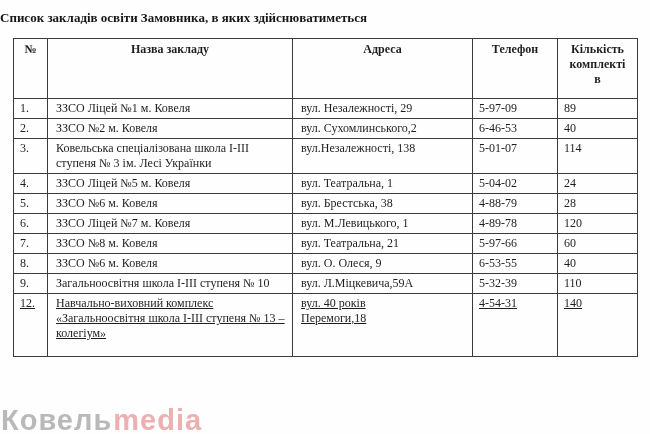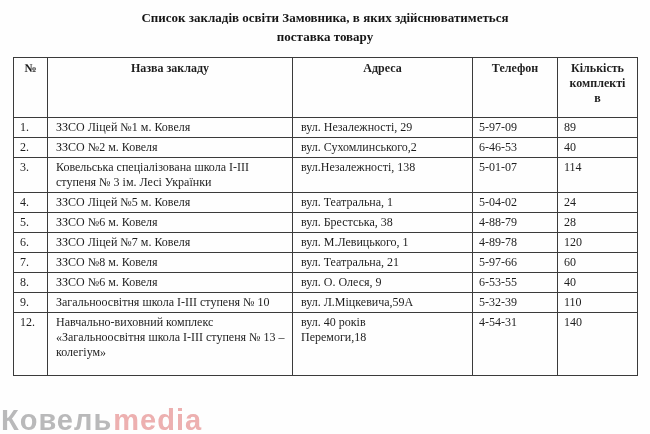--- a/index.html
+++ b/index.html
@@ -5,21 +5,21 @@
   html, body { margin: 0; padding: 0; }
   body {
     width: 650px; height: 434px;
     background: #fefefe;
     font-family: "Liberation Serif", serif;
     color: #1e1e1e;
     position: relative;
     overflow: hidden;
   }
   .title {
-    text-align: center;
+    text-align: left;
     font-weight: bold;
     font-size: 13px;
     line-height: 19px;
     padding-top: 8px;
     color: #161616;
   }
   table.doc-table {
     border-collapse: collapse;
     table-layout: fixed;
     width: 624px;
@@ -38,41 +38,40 @@
     text-align: center;
     height: 54px;
     padding-top: 3px;
   }
   .doc-table thead th.qty-h { white-space: pre-line; }
   td.c-num  { padding-left: 6px; }
   td.c-name { padding-left: 8px; }
   td.c-addr { padding-left: 8px; white-space: pre-line; }
   td.c-phone, td.c-qty { text-align: left; }
   .doc-table tbody td { height: 14px; }
-  .doc-table tbody tr:last-child td { padding-bottom: 15px; }
+  .doc-table tbody tr:last-child td { padding-bottom: 15px; text-decoration: underline; }
   .watermark {
     position: absolute;
     left: 1px;
     bottom: -3px;
     font-family: "Liberation Sans", sans-serif;
     font-weight: bold;
     font-size: 29px;
     letter-spacing: 1px;
     white-space: nowrap;
     pointer-events: none;
   }
   .watermark .wm1 { color: rgba(128, 128, 130, 0.55); }
   .watermark .wm2 { color: rgba(219, 98, 98, 0.50); margin-left: -8px; }
 </style>
 </head>
 <body>
 
 <div class="title">
   <div>Список закладів освіти Замовника, в яких здійснюватиметься</div>
-  <div>поставка товару</div>
 </div>
 
 <table class="doc-table">
   <colgroup>
     <col style="width:34px">
     <col style="width:245px">
     <col style="width:180px">
     <col style="width:85px">
     <col style="width:80px">
   </colgroup>

